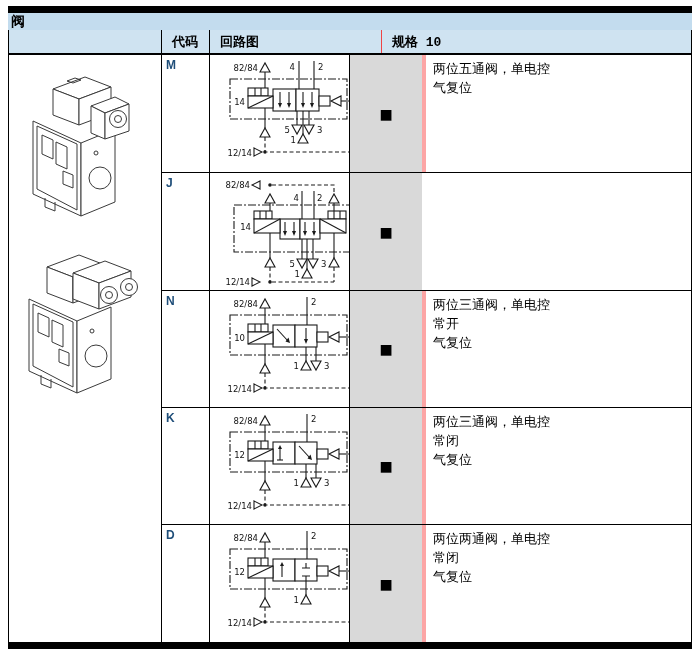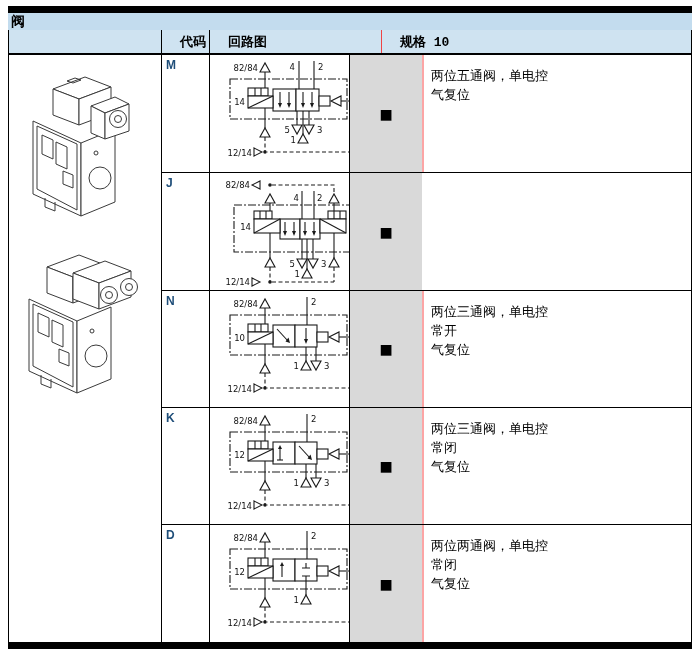--- a/index.html
+++ b/index.html
@@ -5,21 +5,21 @@
   html,body{margin:0;padding:0;}
   body{width:700px;height:658px;background:#fff;position:relative;
        font-family:"Liberation Serif",serif;color:#000;}
   .page{position:absolute;left:8px;top:6px;width:684px;}
   .bar{height:7px;background:#000;}
   .title-band{height:17px;background:#c3dcee;box-sizing:border-box;
       padding:1px 0 0 3px;font-weight:bold;font-size:14px;line-height:16px;}
   .header-row{display:flex;height:23px;background:#cfe3f1;box-sizing:border-box;
       border-left:1px solid #000;border-right:1px solid #000;
       font-size:13px;font-weight:600;}
-  .hc{box-sizing:border-box;padding:3px 0 0 18px;}
+  .hc{box-sizing:border-box;padding:3px 0 0 10px;}
   .hc.c1{width:152px;}
   .hc.c2{width:48px;border-left:1px solid #000;}
   .hc.c3{width:172px;border-left:1px solid #000;}
   .hc.c4{width:73px;border-left:1px solid #ef4444;font-family:Liberation Mono, monospace;}
   .hc.c5{flex:1;border-left:1px solid #000;}
   .header-sep{height:2px;background:#000;}
   .tbody{display:flex;box-sizing:border-box;
       border-left:1px solid #000;border-right:1px solid #000;background:#fff;}
   .imgcol{width:152px;box-sizing:border-box;padding-top:4px;}
   .imgcol svg{display:block;}
@@ -27,21 +27,21 @@
   .row{display:flex;box-sizing:border-box;}
   .row + .row{border-top:1px solid #000;}
   .r117{height:117px;} .r118{height:118px;}
   .cell{box-sizing:border-box;}
   .code{width:48px;border-left:1px solid #000;padding:3px 0 0 4px;
       font-family:"Liberation Sans",sans-serif;font-size:12px;font-weight:bold;color:#1f4e79;}
   .circuit{width:140px;border-left:1px solid #000;overflow:hidden;}
   .circuit svg{display:block;}
   .spec{width:73px;border-left:1px solid #000;background:#d9d9d9;
       display:flex;align-items:center;justify-content:center;}
-  .desc{flex:1;border-left:2px solid #fca5a5;padding:11px 6px 0 7px;font-size:13px;}
+  .desc{flex:1;border-left:4px solid #fca5a5;padding:4px 6px 0 7px;font-size:13px;}
   .desc p{margin:0;line-height:19px;}
   .sq{font-family:"DejaVu Sans",sans-serif;font-size:14px;line-height:1;color:#000;}
   
   svg.cd line,svg.cd path,svg.cd rect,svg.cd polygon{stroke:#1a1a1a;stroke-width:1.1;fill:none;}
   svg.cd .wht{fill:#fff;}
   svg.cd .fil{fill:#1a1a1a;stroke:none;}
   svg.cd .dot{fill:#1a1a1a;stroke:none;}
   svg.cd .dd{stroke-dasharray:8 2 2 2;}
   svg.cd .da{stroke-dasharray:4 2.5;}
   svg.cd text{stroke:none;fill:#111;font-family:"DejaVu Sans",sans-serif;font-size:8.5px;}

